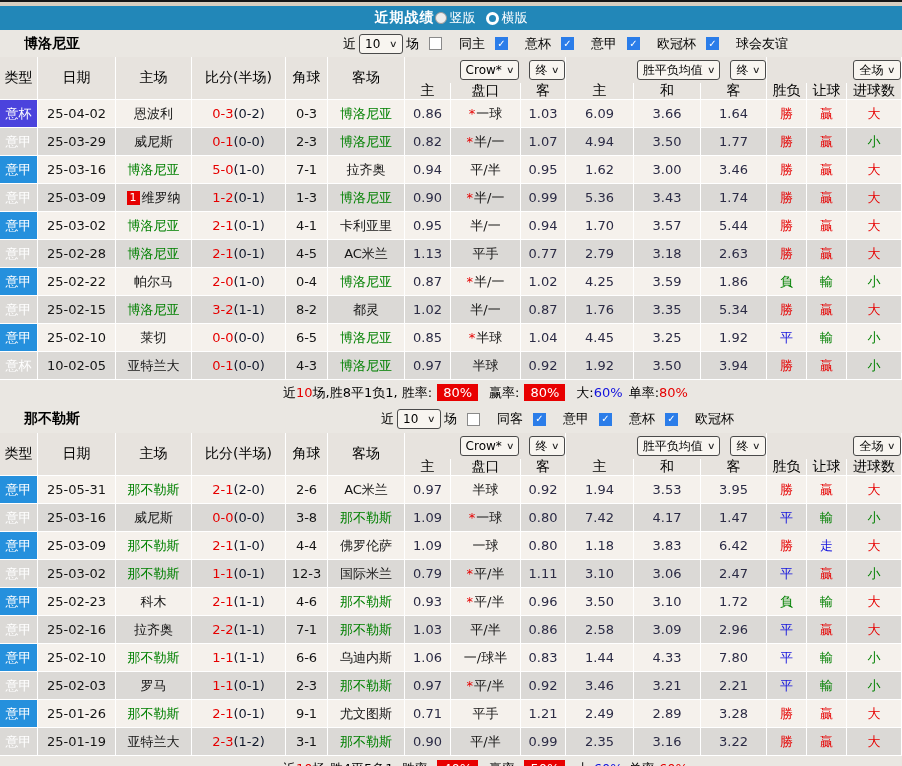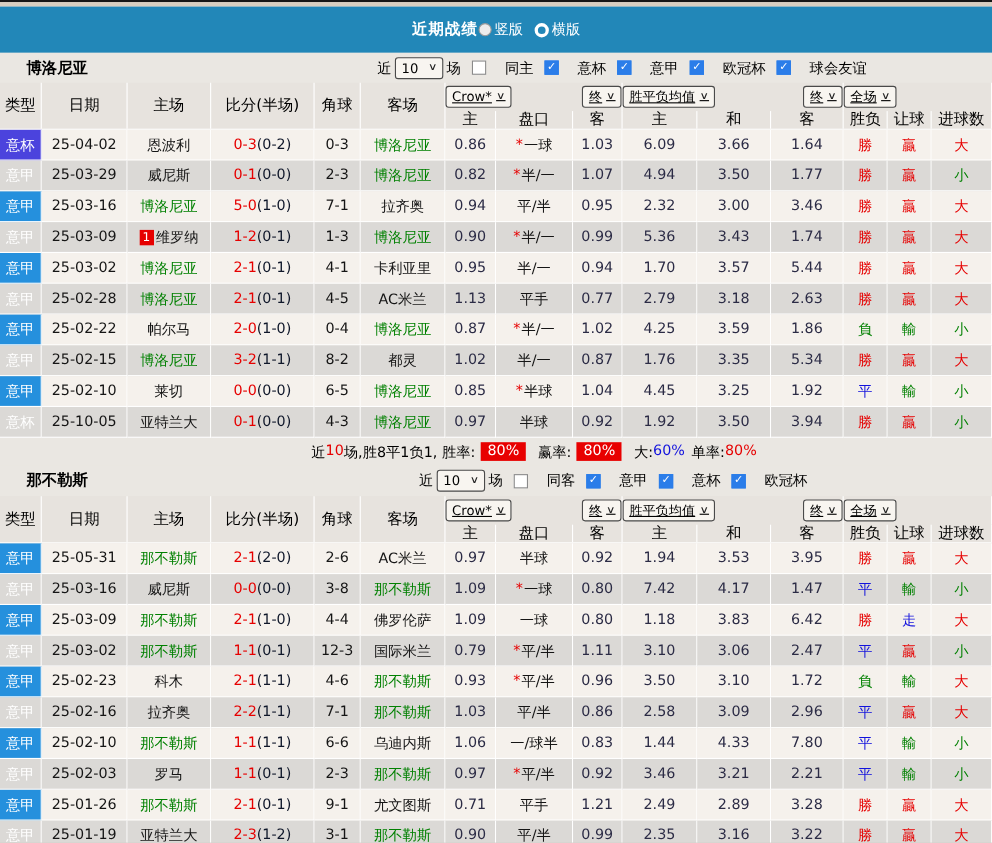--- a/index.html
+++ b/index.html
@@ -3,42 +3,42 @@
 <meta charset="utf-8">
 <style>
   :root{
     --cols: 38px 78px 76px 94px 42px 77px 46px 70px 45px 68px 67px 66px 40px 40px 55px;
   }
   *{margin:0;padding:0;box-sizing:border-box;}
   body{font-family:"DejaVu Sans","Liberation Sans",sans-serif;background:#888;}
   .page{width:902px;height:766px;overflow:hidden;background:#eae7e2;position:relative;}
   .top-line{height:2px;background:#161616;}
   .top-strip{height:4px;background:#d8cec0;}
-  .titlebar{height:42px;background:#2287b8;display:flex;align-items:center;justify-content:center;color:#fff;}
+  .titlebar{height:24px;background:#2287b8;display:flex;align-items:center;justify-content:center;color:#fff;}
   .titlebar .title{font-weight:bold;font-size:14px;letter-spacing:1px;}
   .ro{display:inline-block;border-radius:50%;}
   .ro.on{width:12px;height:12px;background:#ececec;border:1px solid #9a9a9a;margin:0 3px 0 0;}
   .ro.off{width:13px;height:13px;border:3px solid #fff;background:transparent;margin:0 3px 0 10px;}
   .titlebar .rlabel{font-size:13px;}
   .sec-title{height:27px;position:relative;display:flex;align-items:center;background:#eae7e2;}
   .sec-title.t2{height:28px;}
   .team-name{margin-left:24px;font-weight:bold;font-size:14px;color:#000;}
   .filters{position:absolute;top:0;height:100%;display:flex;align-items:center;font-size:13px;color:#000;}
   .filters .lbl{margin:0 3px;}
   .sel{display:inline-flex;align-items:center;justify-content:space-between;background:#f8f5f0;border:1px solid #4a4a4a;border-radius:3px;height:20px;padding:0 5px;font-size:12px;color:#000;gap:5px;cursor:default;}
   .sel .chev{font-size:9px;color:#222;transform:scaleX(1.3);}
   .sel.small{min-width:44px;}
   .cb{width:13px;height:13px;border:1px solid #8a8a8a;background:#fff;display:inline-flex;align-items:center;justify-content:center;margin-left:7px;}
   .cb.on{background:#2b7de9;border-color:#2b7de9;}
   .cb .mark{color:#fff;font-size:10px;font-weight:bold;line-height:10px;}
   .cb + .lbl{margin-left:17px;}
   .thead{display:grid;grid-template-columns:var(--cols);grid-template-rows:26px 16px;background:#e7e3de;border-bottom:1px solid #fff;}
   .hc{display:flex;align-items:center;justify-content:center;font-size:14px;color:#000;border-right:1px solid #fff;}
   .hc.main{grid-row:1/span 2;}
-  .group{display:flex;align-items:center;justify-content:space-between;gap:10px;border-right:1px solid #fff;grid-row:1;text-decoration:underline;}
+  .group{display:flex;align-items:center;justify-content:flex-end;gap:10px;border-right:1px solid #fff;grid-row:1;}
   .trow{display:grid;grid-template-columns:var(--cols);}
   .c{height:28px;display:flex;align-items:center;justify-content:center;font-size:13px;border-right:1px solid #fff;border-bottom:1px solid #fff;background:#f5f1ec;color:#151515;}
   .trow.even .c{background:#dbd9d6;}
   .c.lg{background:#2590dd;color:#fff;}
   .c.cup{background:#4b43dd;color:#fff;}
   .num{color:#2b2b45;}
   .hl{color:#008000;}
   .ft{color:#e60000;}
   .ht{color:#0f172a;}
   .vr{color:#e60000;}
@@ -203,21 +203,21 @@
           </div>
           <div class="c">7-1</div>
           <div class="c">
             <span>拉齐奥</span>
           </div>
           <div class="c num">0.94</div>
           <div class="c">
             <span>平/半</span>
           </div>
           <div class="c num">0.95</div>
-          <div class="c num">2.32</div>
+          <div class="c num">1.62</div>
           <div class="c num">3.00</div>
           <div class="c num">3.46</div>
           <div class="c vr">勝</div>
           <div class="c vr">贏</div>
           <div class="c vr">大</div>
         </div>
         <div class="trow even">
           <div class="c lg">意甲</div>
           <div class="c">25-03-09</div>
           <div class="c">
@@ -372,21 +372,21 @@
           <div class="c num">1.04</div>
           <div class="c num">4.45</div>
           <div class="c num">3.25</div>
           <div class="c num">1.92</div>
           <div class="c vb">平</div>
           <div class="c vg">輸</div>
           <div class="c vg">小</div>
         </div>
         <div class="trow even">
           <div class="c cup">意杯</div>
-          <div class="c">25-10-05</div>
+          <div class="c">10-02-05</div>
           <div class="c">
             <span>亚特兰大</span>
           </div>
           <div class="c">
             <span class="ft">0-1</span>
             <span class="ht">(0-0)</span>
           </div>
           <div class="c">4-3</div>
           <div class="c">
             <span class="hl">博洛尼亚</span>

